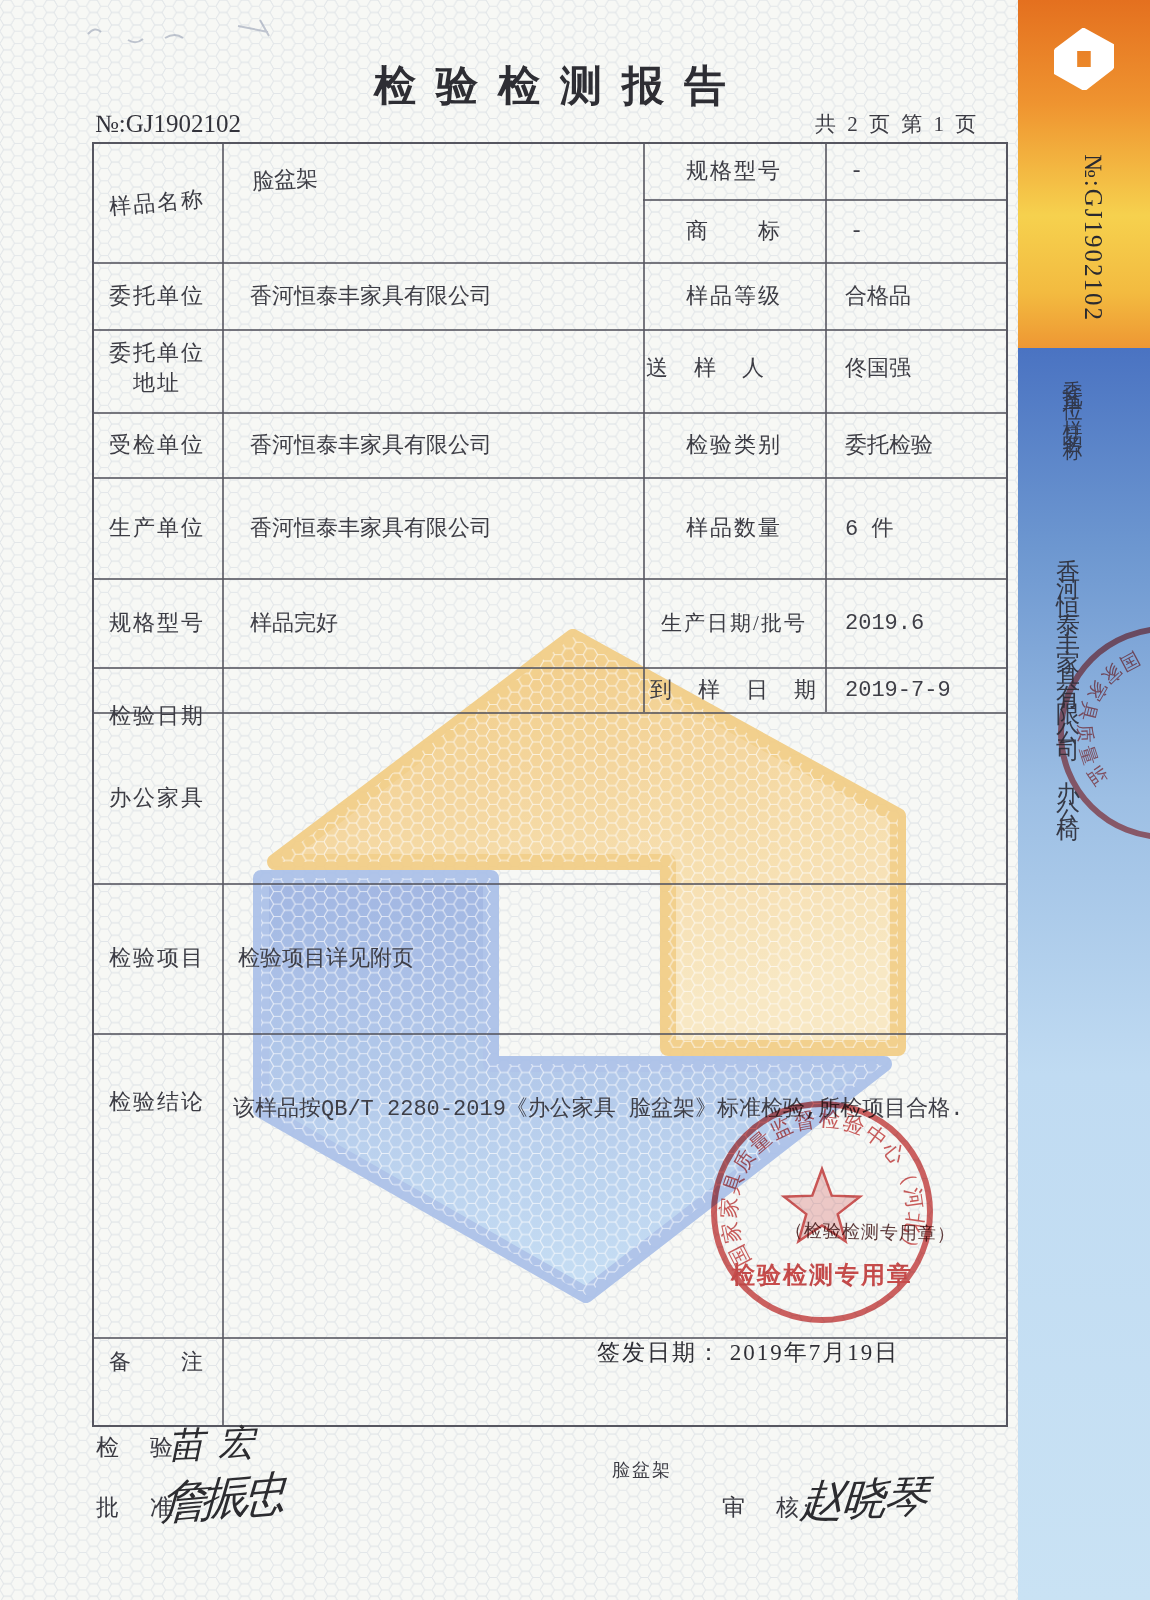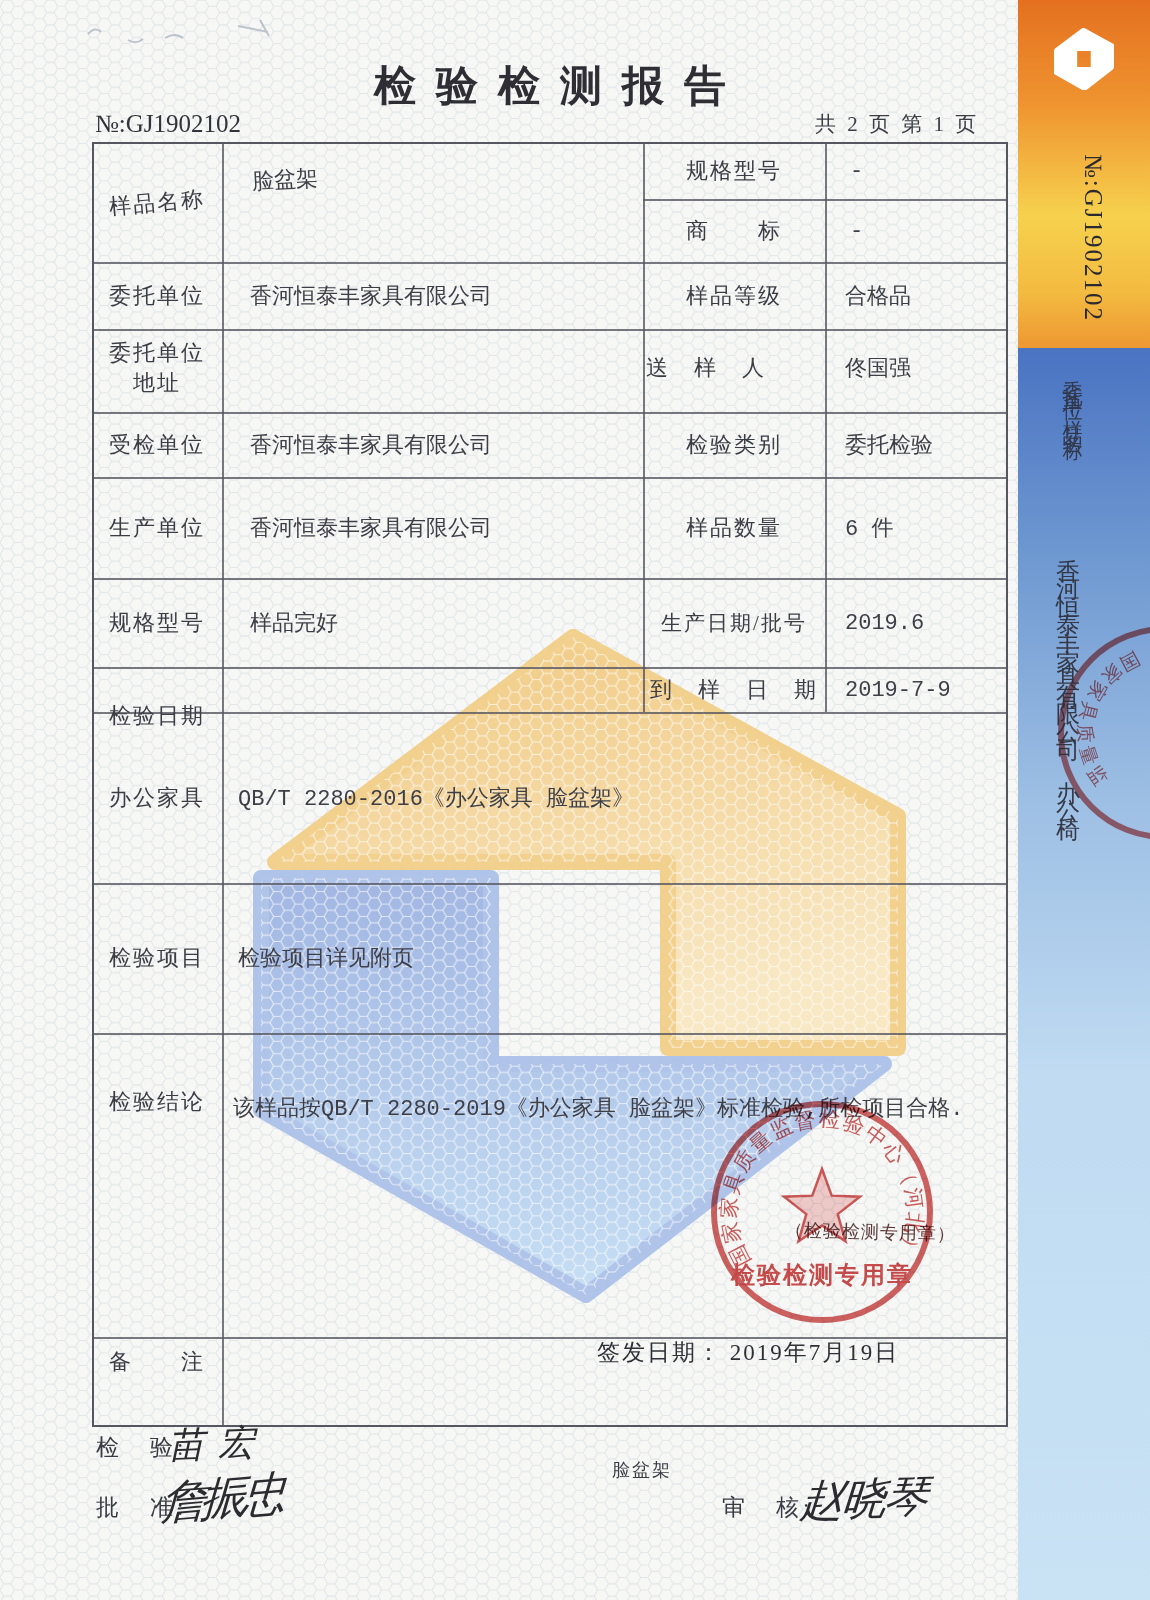--- a/index.html
+++ b/index.html
@@ -150,21 +150,20 @@
   <div class="val" style="left:250px;top:296px">香河恒泰丰家具有限公司</div>
   <div class="val" style="left:845px;top:296px">合格品</div>
   <div class="val" style="left:845px;top:368px">佟国强</div>
   <div class="val" style="left:250px;top:445px">香河恒泰丰家具有限公司</div>
   <div class="val" style="left:845px;top:445px">委托检验</div>
   <div class="val" style="left:250px;top:528px">香河恒泰丰家具有限公司</div>
   <div class="val" style="left:845px;top:528px">6 件</div>
   <div class="val" style="left:250px;top:623px">样品完好</div>
   <div class="val" style="left:845px;top:623px">2019.6</div>
   <div class="val" style="left:845px;top:690px">2019-7-9</div>
-  <div class="val" style="left:238px;top:798px">QB/T 2280-2016《办公家具 脸盆架》</div>
   <div class="val" style="left:238px;top:958px">检验项目详见附页</div>
   <div class="val" style="left:233px;top:1108px">该样品按QB/T 2280-2019《办公家具 脸盆架》标准检验,所检项目合格.</div>
 
   <div class="paren-note">（检验检测专用章）</div>
   <div class="issue-date">签发日期： 2019年7月19日</div>
 
   <svg class="stamp" style="left:707px;top:1097px" width="230" height="230" viewBox="0 0 230 230">
     <circle cx="115" cy="115" r="108" fill="none" stroke="#c94343" stroke-width="6" opacity="0.92"></circle>
     <path id="arcT" d="M44.6 164.3 A86 86 0 1 1 185.4 164.3" fill="none"></path>
     <text font-family="'Liberation Serif',serif" font-size="21" fill="#c94343" letter-spacing="2" opacity="0.95">

